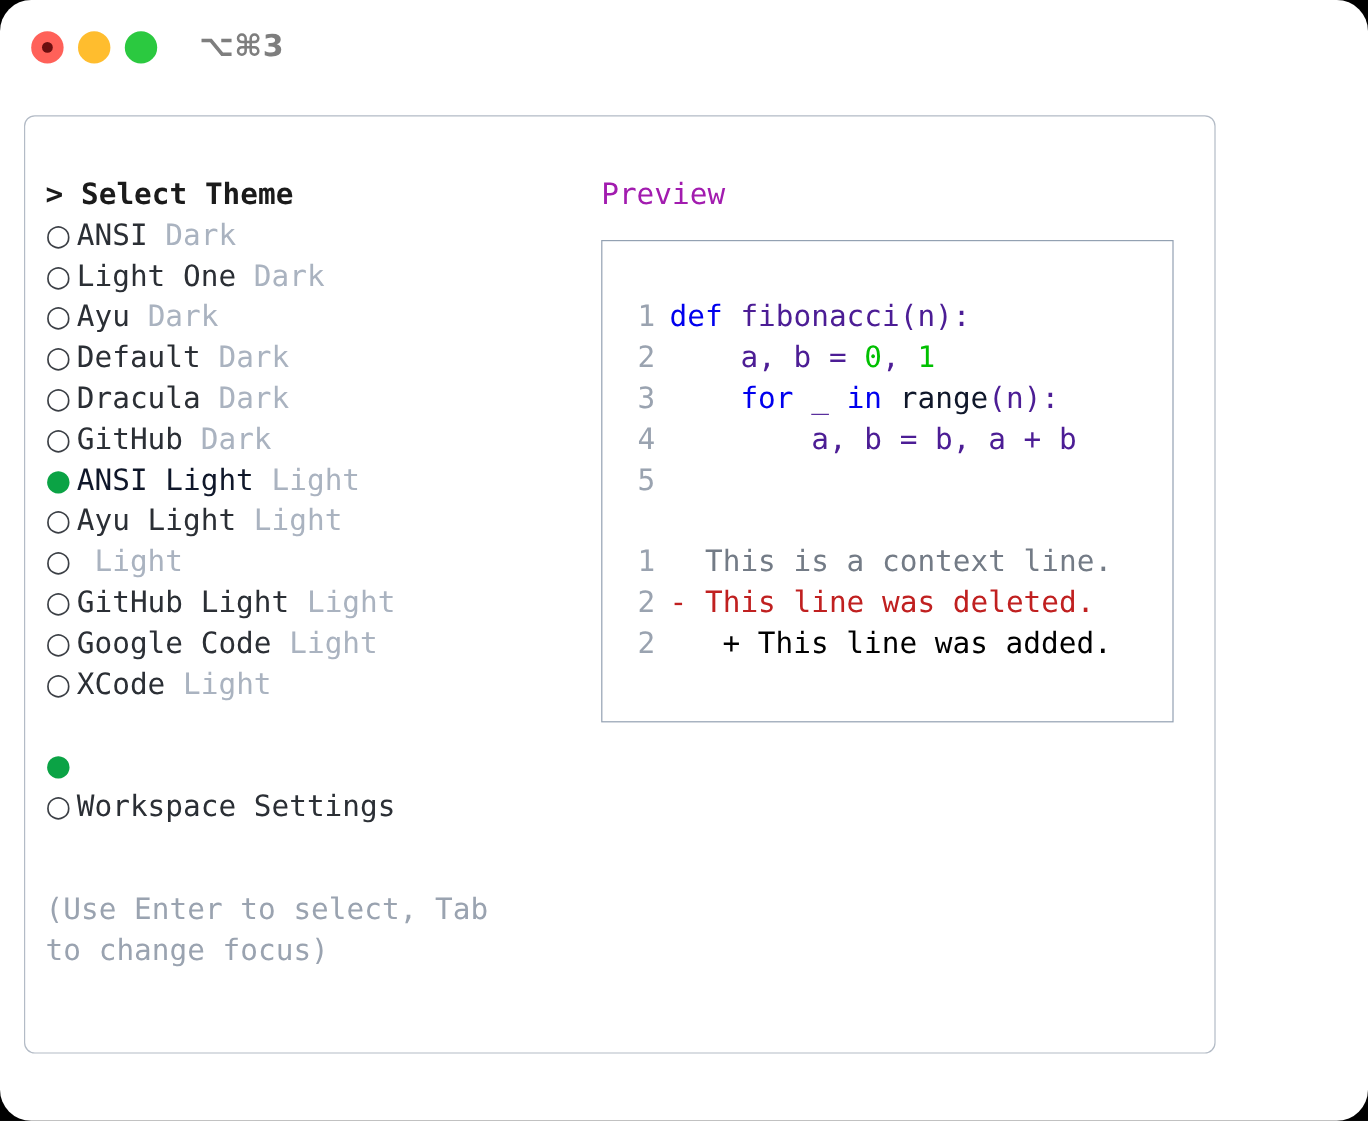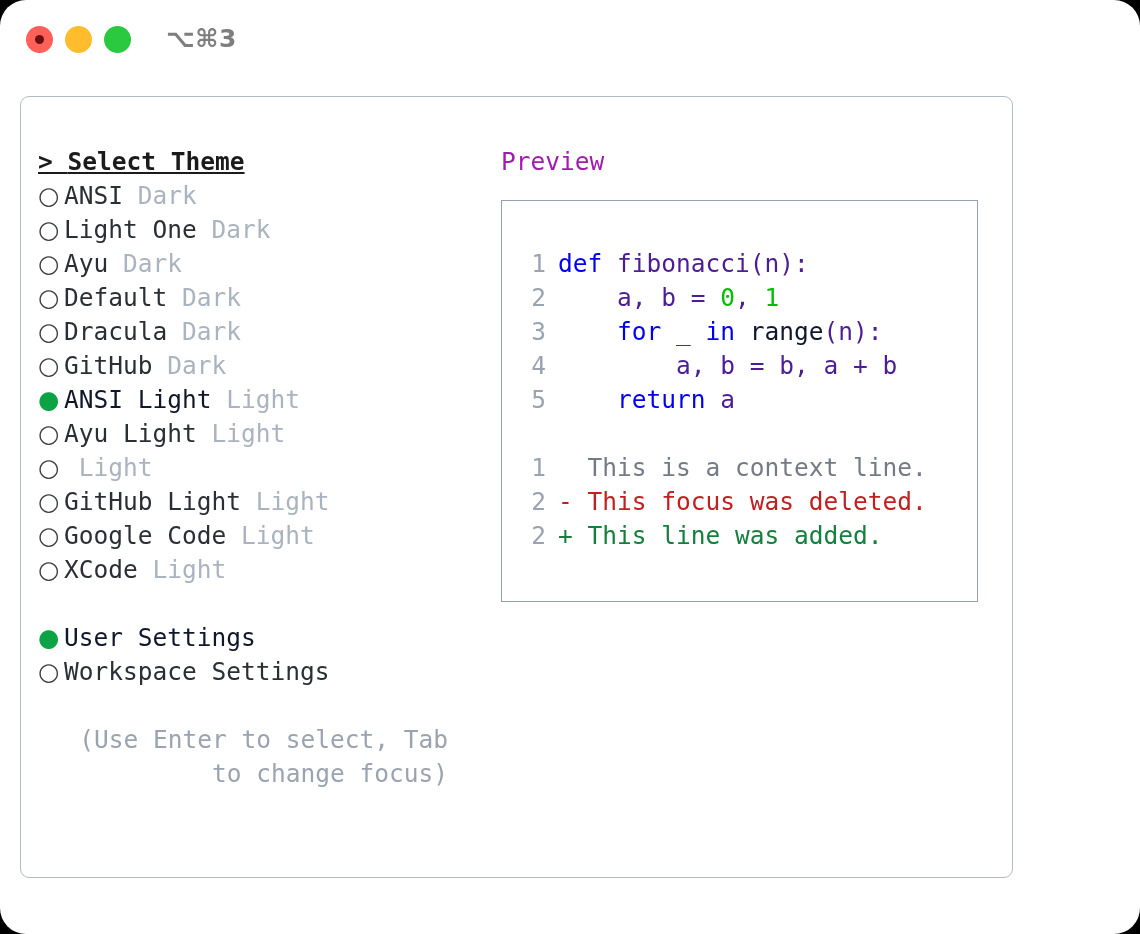--- a/index.html
+++ b/index.html
@@ -85,21 +85,21 @@
     left: 17px;
     top: 48px;
     width: 450px;
   }
   .section-title {
     font-size: 24.5px;
     color: #1b1b1b;
     line-height: 34px;
     white-space: pre;
   }
-  .section-title.bold { font-weight: bold; text-decoration: underline; }
+  .section-title.bold { font-weight: bold; }
 
   .opt-row {
     display: flex;
     align-items: baseline;
     line-height: 34px;
     height: 34px;
     white-space: pre;
     font-size: 24.5px;
   }
   .bullet {
@@ -119,26 +119,25 @@
   #apply-block { margin-top: 34px; }
   #apply-title {
     padding-left: 26px;
     font-size: 24.5px;
     color: #1b1b1b;
     line-height: 34px;
     white-space: pre;
   }
 
   #hint-text {
-    margin-top: 34px;
+    margin-top: 52px;
     font-size: 24.5px;
     line-height: 34px;
     color: #9aa3b0;
     width: 410px;
-    text-align: right;
   }
 
   
   #preview-column {
     position: absolute;
     left: 480px;
     top: 48px;
     width: 500px;
   }
   #preview-title {
@@ -177,21 +176,21 @@
     color: #9aa3b0;
     margin-right: 12px;
   }
   .code-text { color: #4c1d95; }
   .tok-kw  { color: #0000ee; text-align: right; }
   .tok-fn  { color: #0f172a; }
   .tok-num { color: #00c000; }
   #diff-area { margin-top: 34px; }
   .diff-ctx { color: #737b86; }
   .diff-del { color: #c02020; }
-  .diff-add { color: #15803d; }
+  .diff-add { color: #000000; margin-left: 44px; }
 </style>
 </head>
 <body>
 
 <div id="app-window">
 
   <div id="titlebar">
     <div class="traffic-light" id="tl-close"></div>
     <div id="tl-close-dot"></div>
     <div class="traffic-light" id="tl-min"></div>
@@ -216,42 +215,42 @@
             <div class="opt-row selected"><span class="bullet selected">●</span><span class="opt-label">ANSI Light</span><span class="opt-suffix">Light</span></div>
             <div class="opt-row"><span class="bullet">○</span><span class="opt-label">Ayu Light</span><span class="opt-suffix">Light</span></div>
             <div class="opt-row"><span class="bullet">○</span><span class="opt-suffix">Light</span></div>
             <div class="opt-row"><span class="bullet">○</span><span class="opt-label">GitHub Light</span><span class="opt-suffix">Light</span></div>
             <div class="opt-row"><span class="bullet">○</span><span class="opt-label">Google Code</span><span class="opt-suffix">Light</span></div>
             <div class="opt-row"><span class="bullet">○</span><span class="opt-label">XCode</span><span class="opt-suffix">Light</span></div>
           </div>
 
         <div id="apply-block">
           <div id="apply-list">
-              <div class="opt-row selected"><span class="bullet selected">●</span><span class="opt-label">User Settings</span></div>
+              <div class="opt-row selected"><span class="bullet selected">●</span></div>
               <div class="opt-row"><span class="bullet">○</span><span class="opt-label">Workspace Settings</span></div>
             </div>
         </div>
 
         <div id="hint-text">(Use Enter to select, Tab to change focus)</div>
       </div>
 
       <div id="preview-column">
         <div id="preview-title">Preview</div>
         <div id="preview-box">
           <div id="code-area">
             <div id="code-lines">
                 <div class="code-line"><span class="lineno">1</span><span><span class="tok-kw">def</span><span class="code-text"> fibonacci(n):</span></span></div>
                 <div class="code-line"><span class="lineno">2</span><span><span class="code-text">    a, b = </span><span class="tok-num">0</span><span class="code-text">, </span><span class="tok-num">1</span></span></div>
                 <div class="code-line"><span class="lineno">3</span><span><span class="code-text">    </span><span class="tok-kw">for</span><span class="code-text"> _ </span><span class="tok-kw">in</span><span class="code-text"> </span><span class="tok-fn">range</span><span class="code-text">(n):</span></span></div>
                 <div class="code-line"><span class="lineno">4</span><span><span class="code-text">        a, b = b, a + b</span></span></div>
-                <div class="code-line"><span class="lineno">5</span><span><span class="code-text">    </span><span class="tok-kw">return</span><span class="code-text"> a</span></span></div>
+                <div class="code-line"><span class="lineno">5</span></div>
               </div>
             <div id="diff-area">
                 <div class="code-line"><span class="lineno">1</span><span class="diff-ctx">  This is a context line.</span></div>
-                <div class="code-line"><span class="lineno">2</span><span class="diff-del">- This focus was deleted.</span></div>
+                <div class="code-line"><span class="lineno">2</span><span class="diff-del">- This line was deleted.</span></div>
                 <div class="code-line"><span class="lineno">2</span><span class="diff-add">+ This line was added.</span></div>
               </div>
           </div>
         </div>
       </div>
 
     </div>
   </div>
 </div>
 

